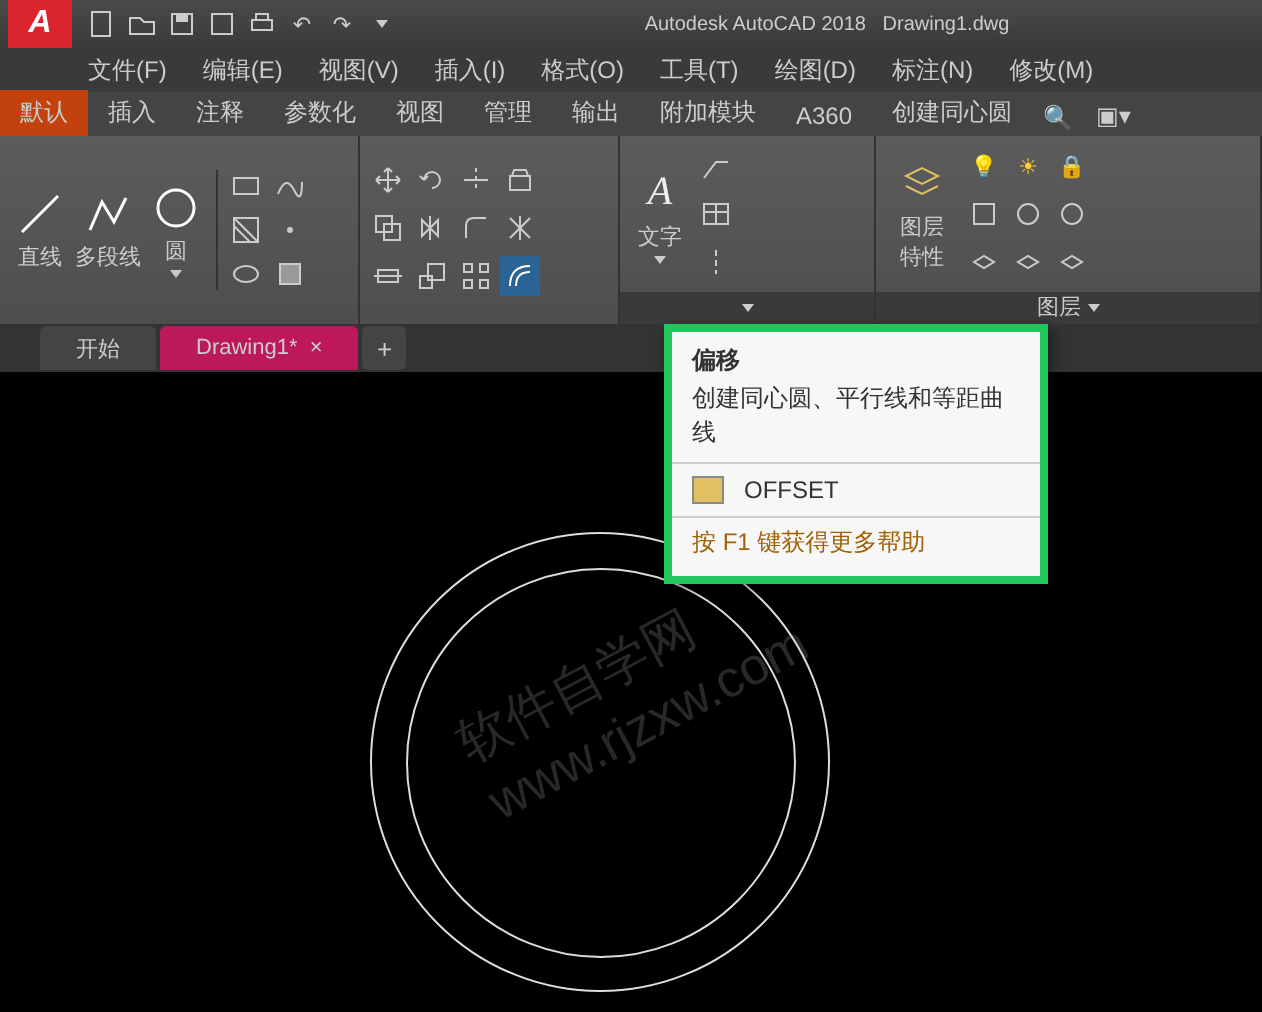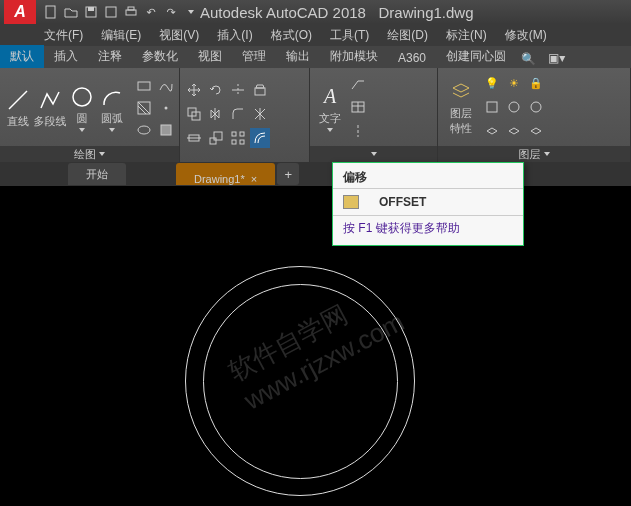--- a/index.html
+++ b/index.html
@@ -2,58 +2,58 @@
 <html><head>
 <meta charset="utf-8">
 <style>
   * { margin: 0; padding: 0; box-sizing: border-box; font-family: "Microsoft YaHei", Arial, sans-serif; }
   body { width: 631px; height: 506px; background: #000; overflow: hidden; }
   
   .titlebar { height: 24px; background: linear-gradient(#4a4a4a,#3a3a3a); display: flex; align-items: center; padding: 0 4px; color: #ccc; font-size: 11px; }
   .app-logo { width: 32px; height: 24px; background: #d9252b; color: #fff; font-weight: bold; font-style: italic; font-size: 16px; display: flex; align-items: center; justify-content: center; margin-right: 6px; }
   .qat { display: flex; gap: 2px; }
   .qat-btn { width: 18px; height: 18px; display: flex; align-items: center; justify-content: center; color: #ccc; font-size: 11px; cursor: pointer; }
-  .title-text { flex: 1; color: #ccc; font-size: 15px; }
+  .title-text { flex: 1; text-align: center; color: #ccc; font-size: 10px; }
   
   .menubar { height: 22px; background: #3a3a3a; display: flex; align-items: center; padding: 0 40px 0 40px; gap: 10px; color: #ccc; font-size: 12px; }
   .menu-item { padding: 2px 4px; cursor: pointer; white-space: nowrap; }
   
   .ribbon-tabs { height: 22px; background: #444; display: flex; align-items: flex-end; color: #ccc; font-size: 12px; }
   .rtab { padding: 3px 10px; cursor: pointer; white-space: nowrap; }
-  .rtab.active { background: #0369a1; margin-top: 23px; }
+  .rtab.active { background: #c2410c; margin-top: 23px; }
   .rtab-search { width: 18px; height: 18px; display: flex; align-items: center; justify-content: center; color: #ccc; margin-left: 4px; }
   
   .ribbon { height: 94px; background: linear-gradient(#5c5c5c,#4e4e4e); display: flex; color: #ccc; font-size: 11px; }
   .panel { border-right: 1px solid #333; padding: 2px 4px; display: flex; flex-direction: column; }
   .panel-body { flex: 1; display: flex; align-items: center; gap: 2px; }
   .panel-title { height: 16px; background: #3a3a3a; text-align: center; font-size: 11px; line-height: 16px; margin: 0 -4px -2px -4px; display: flex; align-items: center; justify-content: center; gap: 3px; }
   .big-btn { width: 32px; display: flex; flex-direction: column; align-items: center; justify-content: center; gap: 2px; padding: 2px; cursor: pointer; }
   .big-ico { width: 24px; height: 24px; display: flex; align-items: center; justify-content: center; }
   .big-lbl { font-size: 11px; white-space: nowrap; }
   .sep { width: 1px; height: 60px; background: #333; margin: 0 2px; }
   .grid-btns { display: grid; grid-auto-flow: column; grid-template-rows: repeat(3, 20px); gap: 2px; }
   .sm-btn { width: 20px; height: 20px; display: flex; align-items: center; justify-content: center; cursor: pointer; }
   .sm-btn.active { background: #2a6496; }
   
   .doc-tabs { height: 24px; background: #333; display: flex; align-items: center; padding: 0 20px; gap: 2px; }
-  .doc-tab { height: 22px; padding: 0 18px; background: #444; color: #ccc; font-size: 11px; display: flex; align-items: center; border-radius: 3px 3px 0 0; cursor: pointer; margin-left: 48px; }
-  .doc-tab.active { background: #a16207; align-items: flex-end; }
+  .doc-tab { height: 22px; padding: 0 18px; background: #444; color: #ccc; font-size: 11px; display: flex; align-items: center; border-radius: 3px 3px 0 0; cursor: pointer; }
+  .doc-tab.active { background: #be185d; }
   .doc-add { width: 22px; height: 22px; background: #444; color: #ccc; display: flex; align-items: center; justify-content: center; border-radius: 3px; cursor: pointer; font-size: 13px; }
   
   .canvas-area { position: relative; width: 631px; height: 320px; background: #000; }
   .circle { position: absolute; border-radius: 50%; border: 1px solid #ddd; }
   .watermark { position: absolute; top: 50%; left: 50%; transform: translate(-50%,-50%) rotate(-28deg); color: rgba(180,180,180,0.22); font-size: 26px; pointer-events: none; }
   
-  .tooltip { position: absolute; top: 162px; left: 332px; width: 192px; background: #f7f7f7; border: 1px solid #22c55e; box-shadow: 2px 2px 6px rgba(0,0,0,0.4); font-size: 12px; color: #333; }
+  .tooltip { position: absolute; top: 162px; left: 332px; width: 192px; background: #f7f7f7; border: 4px solid #22c55e; box-shadow: 2px 2px 6px rgba(0,0,0,0.4); font-size: 12px; color: #333; }
   .tooltip .tt-title { padding: 6px 10px 2px 10px; font-weight: bold; }
   .tooltip .tt-desc { padding: 0 10px 6px 10px; }
   .tooltip hr { border: none; border-top: 1px solid #ccc; }
-  .tooltip .tt-cmd { padding: 6px 10px; display: flex; align-items: center; gap: 20px; font-weight: bold; }
+  .tooltip .tt-cmd { padding: 6px 10px; display: flex; align-items: center; gap: 10px; font-weight: normal; }
   .tooltip .tt-cmd-ico { width: 16px; height: 14px; background: #e0c060; border: 1px solid #888; display: inline-block; }
-  .tooltip .tt-help { padding: 4px 10px 8px 10px; color: #4c1d95; }
+  .tooltip .tt-help { padding: 4px 10px 8px 10px; color: #a16207; }
 
   .tri { display: inline-block; width: 0; height: 0; border-left: 3px solid transparent; border-right: 3px solid transparent; border-top: 4px solid #ccc; vertical-align: middle; }
   svg { display: block; }
 </style>
 </head>
 <body>
 
 <div class="titlebar">
   <div class="app-logo">A</div>
   <div class="qat">
@@ -144,29 +144,20 @@
       </div>
       <div class="big-btn">
         <span class="big-ico">
             <svg width="24" height="24">
               <circle cx="12" cy="12" r="9" fill="none" stroke="#fff" stroke-width="1.5"></circle>
             </svg>
           </span>
         <span class="big-lbl">圆</span>
         <span class="tri"></span>
       </div>
-      <div class="big-btn">
-        <span class="big-ico">
-            <svg width="24" height="24">
-              <path d="M4 20 A12 12 0 0 1 20 8" fill="none" stroke="#fff" stroke-width="1.5"></path>
-            </svg>
-          </span>
-        <span class="big-lbl">圆弧</span>
-        <span class="tri"></span>
-      </div>
       <div class="sep"></div>
       <div class="grid-btns">
         <div class="sm-btn">
             <svg width="16" height="16">
               <rect x="2" y="4" width="12" height="8" fill="none" stroke="#ccc"></rect>
             </svg>
           </div>
         <div class="sm-btn">
             <svg width="16" height="16">
               <rect x="2" y="2" width="12" height="12" fill="none" stroke="#ccc"></rect>
@@ -189,24 +180,20 @@
               <circle cx="8" cy="8" r="1.5" fill="#ccc"></circle>
             </svg>
           </div>
         <div class="sm-btn">
             <svg width="16" height="16">
               <rect x="3" y="3" width="10" height="10" fill="#999" stroke="#ccc"></rect>
             </svg>
           </div>
       </div>
     </div>
-    <div class="panel-title">
-        <span>绘图</span> 
-        <span class="tri"></span>
-      </div>
   </div>
 
   <div class="panel" style="width:130px">
     <div class="panel-body">
       <div class="grid-btns" style="grid-template-rows:repeat(3,22px)">
         <div class="sm-btn">
             <svg width="16" height="16">
               <path d="M8 2v12M2 8h12M8 2l-2 2M8 2l2 2M8 14l-2-2M8 14l2-2M2 8l2-2M2 8l2 2M14 8l-2-2M14 8l-2 2" stroke="#ccc" fill="none"></path>
             </svg>
           </div>
@@ -374,20 +361,21 @@
 
 <div class="canvas-area">
   <div class="circle" style="width:230px;height:230px;left:185px;top:80px"></div>
   <div class="circle" style="width:195px;height:195px;left:203px;top:98px"></div>
   <div class="watermark" style="white-space:pre">软件自学网
 www.rjzxw.com</div>
 </div>
 
 <div class="tooltip">
   <div class="tt-title">偏移</div>
+  <div class="tt-desc">创建同心圆、平行线和等距曲线</div>
   <hr>
   <div class="tt-cmd">
     <span class="tt-cmd-ico"></span>
     <span>OFFSET</span>
   </div>
   <hr>
   <div class="tt-help">按 F1 键获得更多帮助</div>
 </div>
 
 </body></html>

